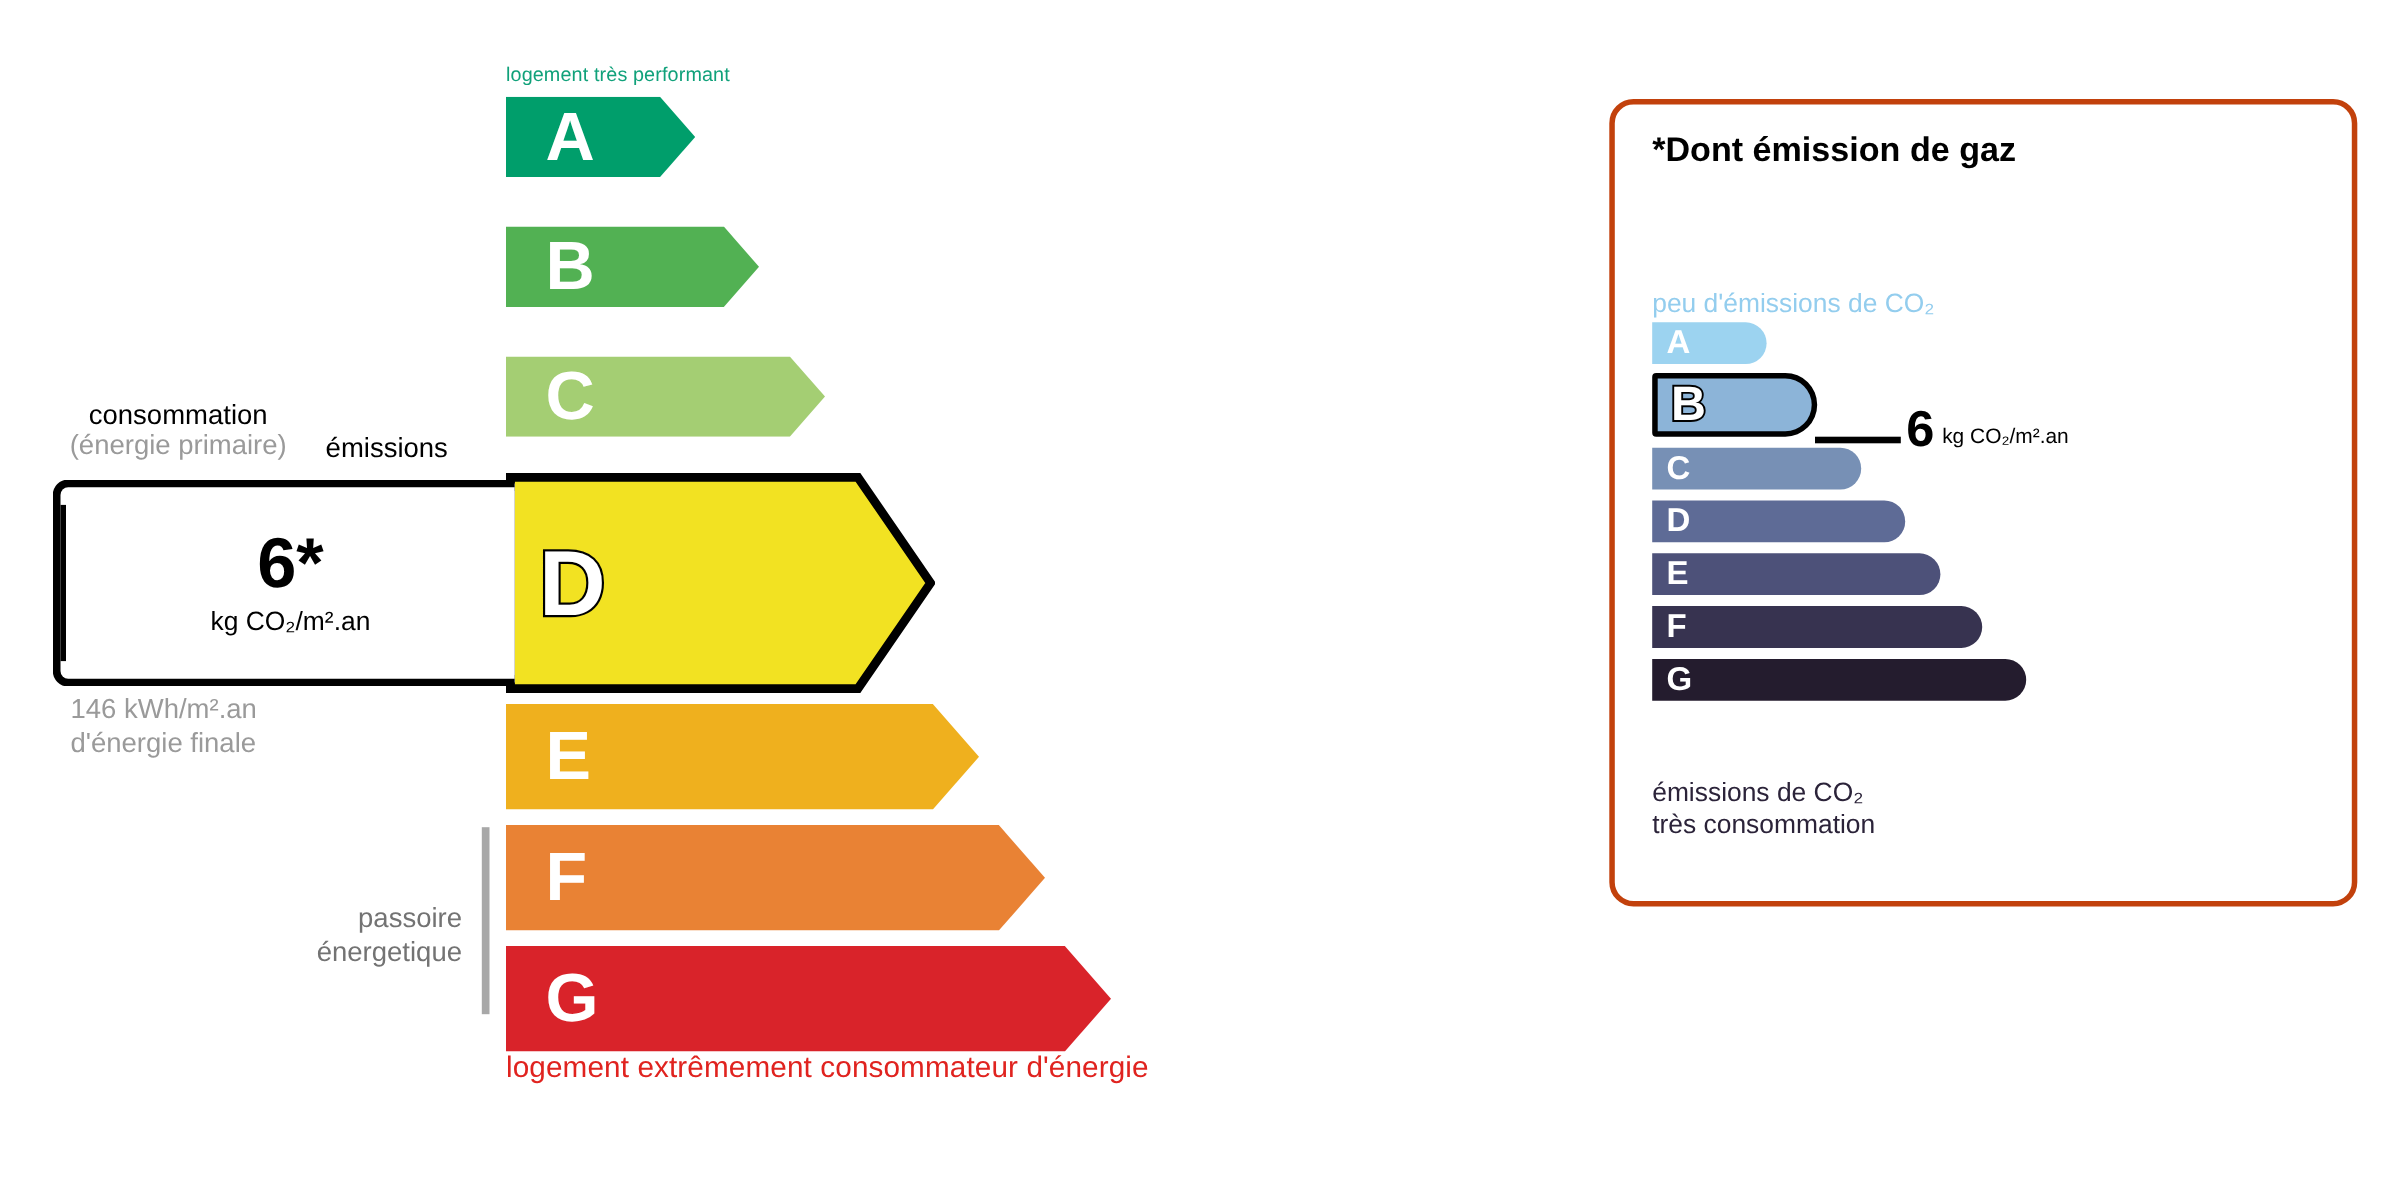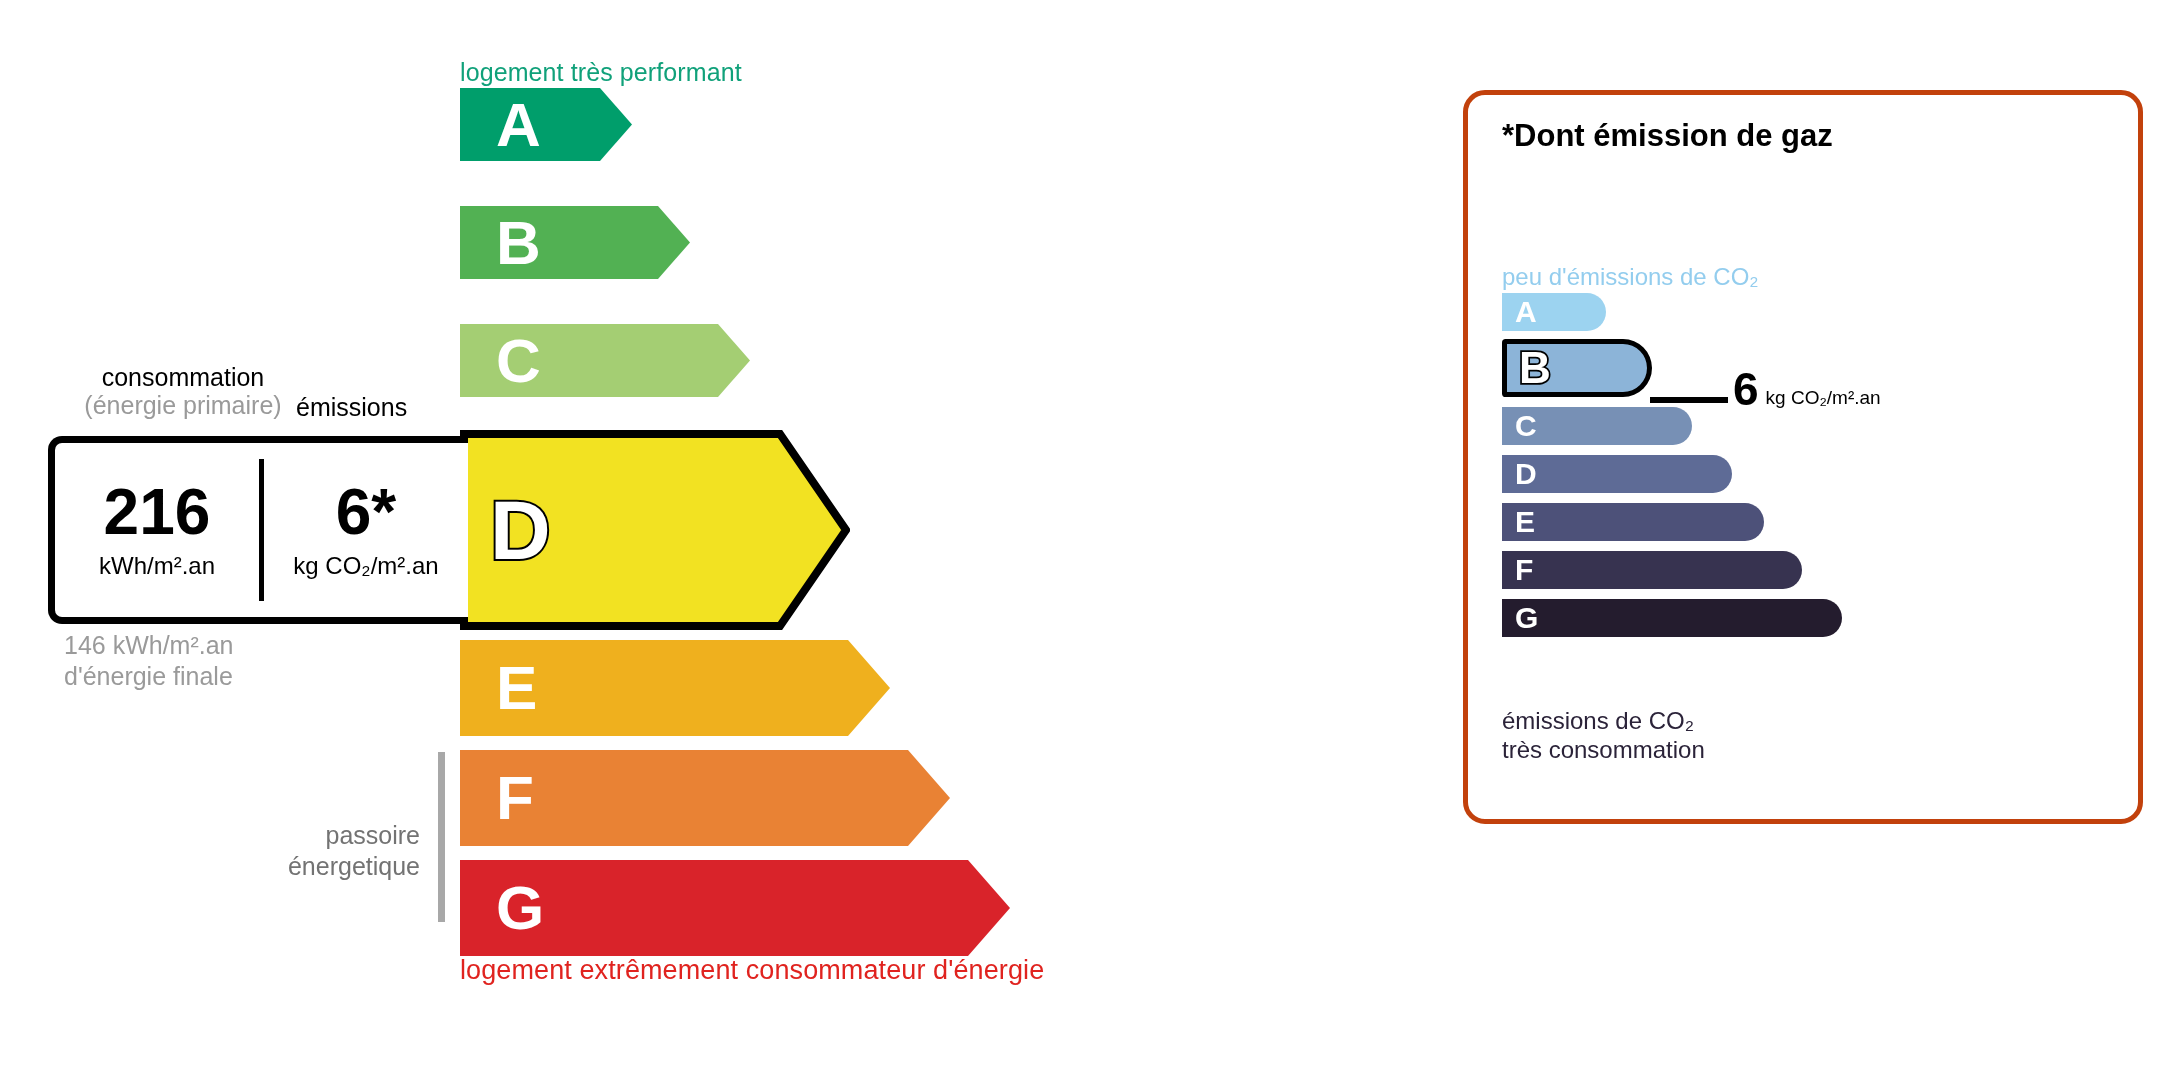--- a/index.html
+++ b/index.html
@@ -9,21 +9,21 @@
     font-family: "Liberation Sans", sans-serif;
     overflow: hidden;
   }
   #root { position: relative; width: 2170px; height: 1079px; }
 
   
   #dpe-chart { position: absolute; left: 0; top: 0; width: 1380px; height: 1079px; }
 
   .top-caption {
     position: absolute; left: 460px; top: 58px;
-    font-size: 25px; color: #10a17a; white-space: nowrap;
+    font-size: 18px; color: #10a17a; white-space: nowrap;
     letter-spacing: 0.1px;
   }
   .bottom-caption {
     position: absolute; left: 460px; top: 955px;
     font-size: 27px; color: #e0231f; white-space: nowrap;
     letter-spacing: 0.1px;
   }
 
   
   .bar {
@@ -64,21 +64,21 @@
     align-items: center; justify-content: center;
   }
   #value-box .divider {
     width: 5px; background: #000; margin: 16px 0;
   }
   .big-num { font-size: 64px; font-weight: bold; line-height: 1.0; color: #000; }
   .unit { font-size: 24px; color: #000; margin-top: 8px; white-space: nowrap; }
 
   .hdr-consommation {
     position: absolute; left: 62px; top: 363px; width: 200px;
-    text-align: center; font-size: 25px; color: #000; line-height: 1.12; margin-left: 21px;
+    text-align: center; font-size: 25px; color: #000; line-height: 1.12;
   }
   .hdr-consommation .sub { color: #9a9a9a; display: block; }
   .hdr-emissions {
     position: absolute; left: 296px; top: 393px;
     font-size: 25px; color: #000000; white-space: nowrap;
   }
   .final-energy {
     position: absolute; left: 64px; top: 630px;
     font-size: 25px; color: #9a9a9a; line-height: 1.22; white-space: nowrap;
   }
@@ -208,24 +208,20 @@
 
     <div class="bottom-caption">logement extrêmement consommateur d'énergie</div>
 
     <div class="hdr-consommation">
       <span>consommation</span>
       <span class="sub">(énergie primaire)</span>
     </div>
     <div class="hdr-emissions">émissions</div>
 
     <div id="value-box">
-      <div class="cell">
-        <div class="big-num">216</div>
-        <div class="unit">kWh/m².an</div>
-      </div>
       <div class="divider"></div>
       <div class="cell">
         <div class="big-num">6*</div>
         <div class="unit">kg CO₂/m².an</div>
       </div>
     </div>
 
     <div class="final-energy">
       <div>146 kWh/m².an</div>
       <div>d'énergie finale</div>

